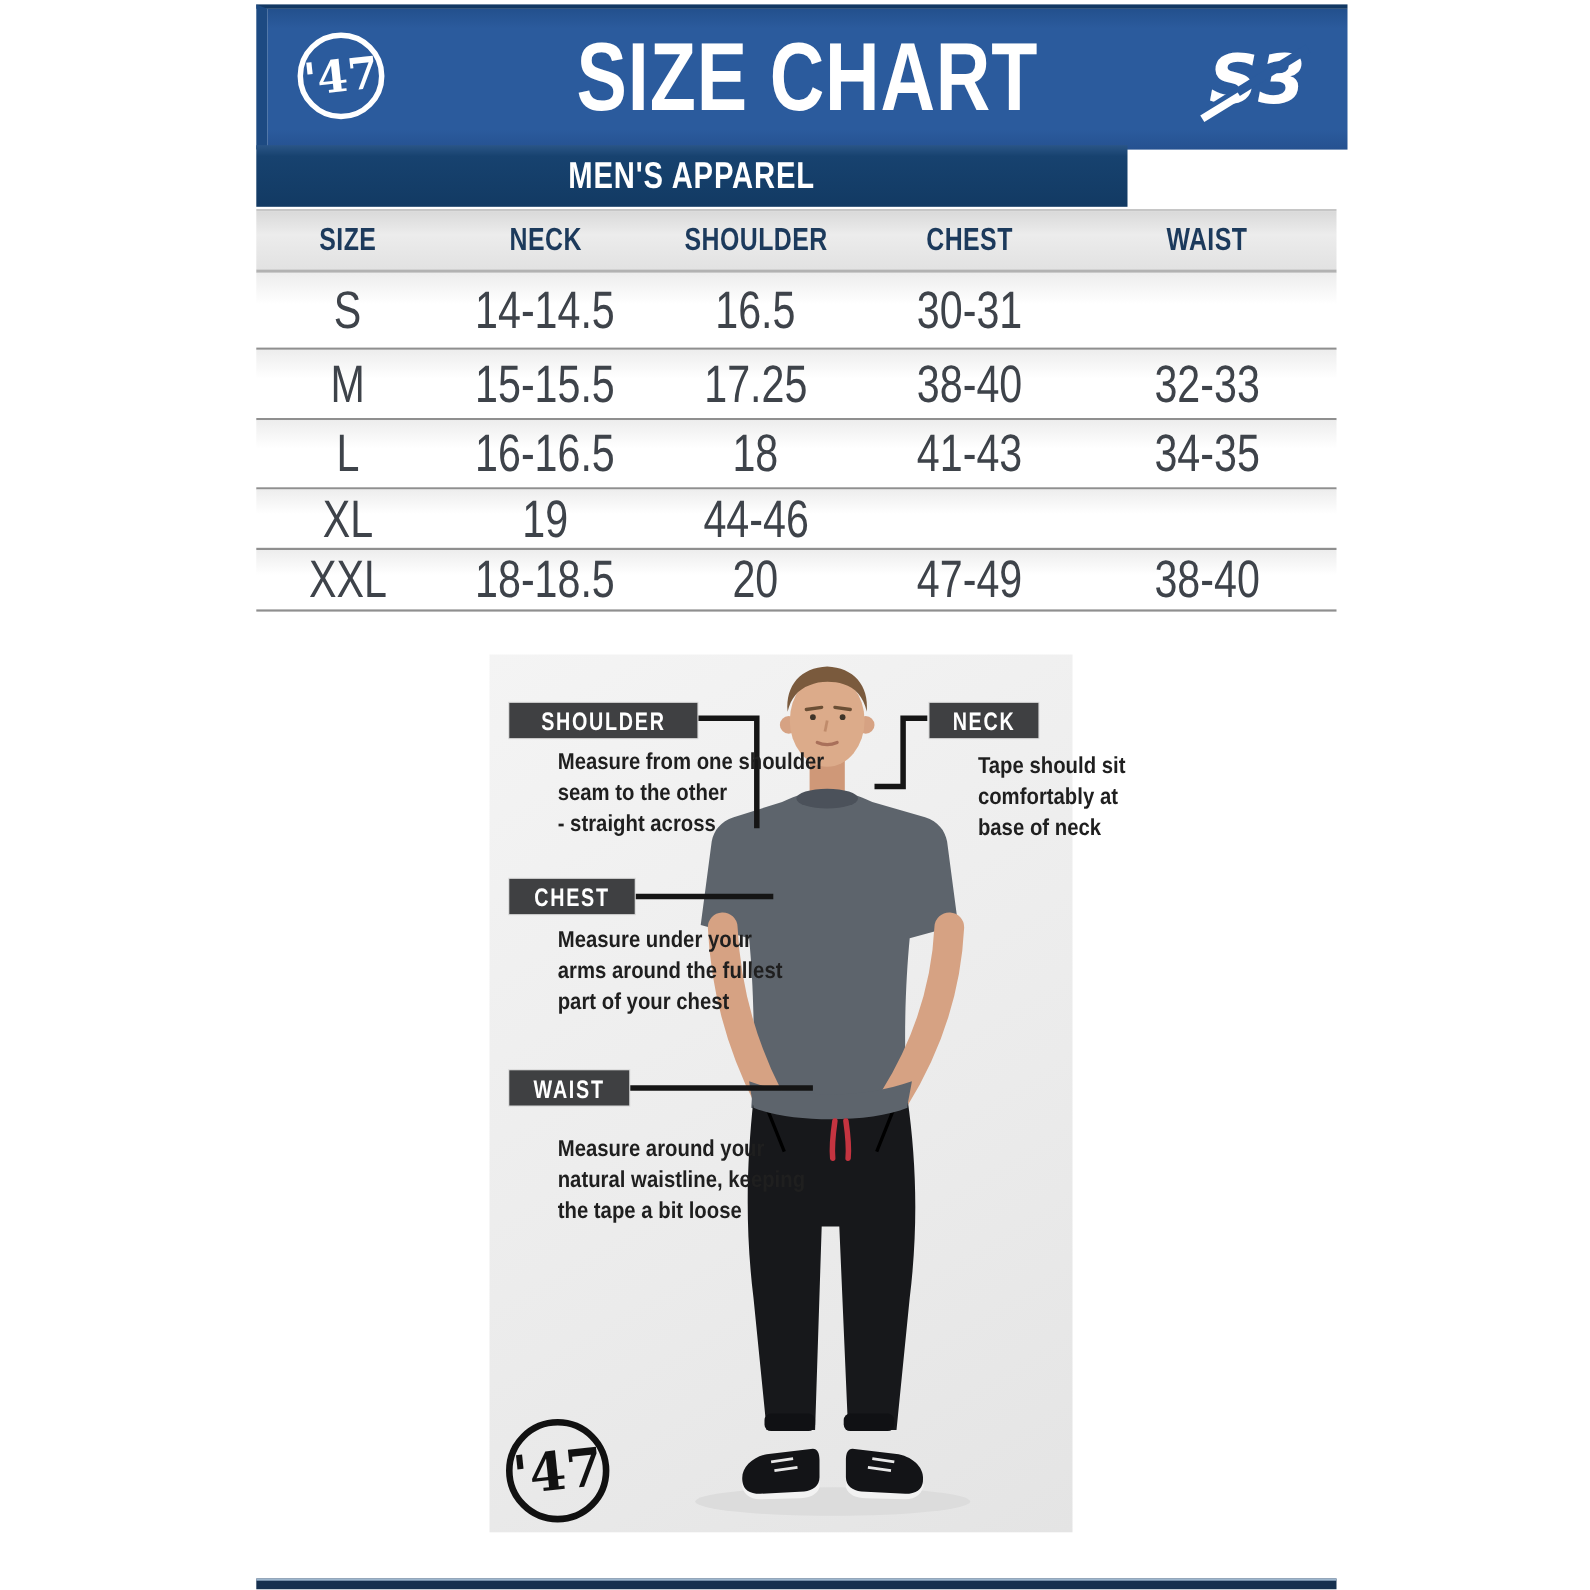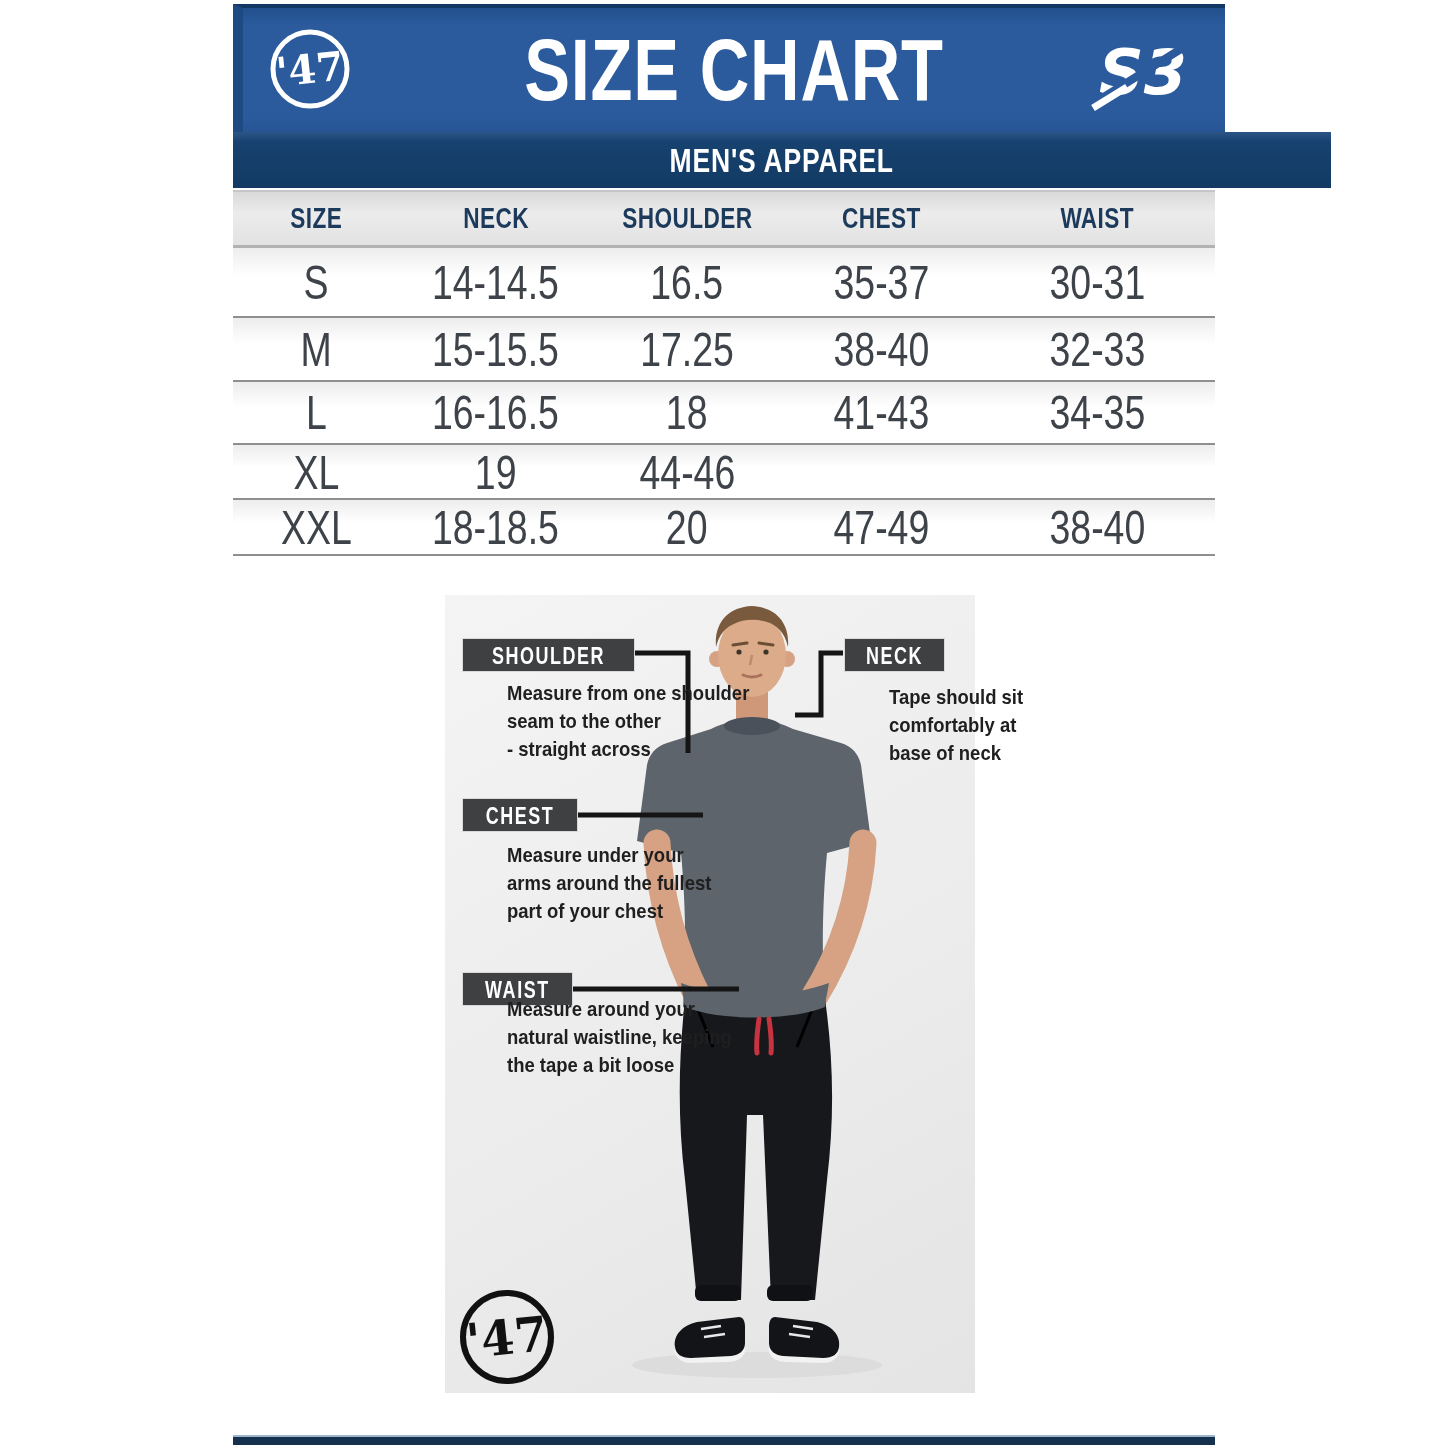--- a/index.html
+++ b/index.html
@@ -11,21 +11,21 @@
   
   .header{position:absolute;left:233px;top:4px;width:982px;height:128px;
           background:linear-gradient(180deg,#23508d 0%,#2b5b9d 14%,#2b5b9d 86%,#255190 100%);
           border-top:4px solid #123863;border-left:10px solid #1d4a82;}
   .title-wrap{position:absolute;left:0;right:0;top:14px;text-align:center;}
   .title{font-size:88px;font-weight:700;color:#ffffff;letter-spacing:1px;line-height:96px;}
   .logo47-header{position:absolute;left:24px;top:18px;}
   .sb-logo{position:absolute;right:26px;top:20px;}
 
   
-  .subheader{position:absolute;left:233px;top:132px;width:1098px;height:56px;
+  .subheader{position:absolute;left:233px;top:132px;width:792px;height:56px;
              background:linear-gradient(180deg,#2a5586 0%,#17426f 18%,#123a63 100%);
              display:flex;align-items:center;justify-content:center;}
   .subheader .txt{font-size:34px;font-weight:600;color:#ffffff;letter-spacing:1px;}
 
   
   .size-table{position:absolute;left:233px;top:190px;width:982px;}
   .t-grid{display:grid;grid-template-columns:17% 19.5% 19.5% 20% 24%;}
   .t-head{height:58px;box-sizing:border-box;border-top:2px solid #c6c6c6;border-bottom:3px solid #b2b2b2;
           background:linear-gradient(180deg,#d9d9d9 0%,#ececec 40%,#e2e2e2 100%);}
   .t-head>div{display:flex;align-items:center;justify-content:center;}
@@ -44,21 +44,21 @@
            font-size:23px;font-weight:700;letter-spacing:2px;padding:2px 13px 0 13px;
            display:flex;align-items:center;box-shadow:0 0 0 1px #d9d9d9;}
   .g-desc{position:absolute;font-size:21px;font-weight:700;color:#1f1f1f;line-height:28px;margin-left:44px;}
   .lab-shoulder{left:18px;top:44px;}
   .lab-neck{left:400px;top:44px;}
   .lab-chest{left:18px;top:204px;}
   .lab-waist{left:18px;top:378px;}
   .desc-shoulder{left:18px;top:84px;width:240px;}
   .desc-neck{left:400px;top:88px;width:130px;}
   .desc-chest{left:18px;top:246px;width:230px;}
-  .desc-waist{left:18px;top:400px;width:250px;}
+  .desc-waist{left:18px;top:436px;width:250px;}
   .logo47-footer{position:absolute;left:12px;top:692px;}
 
   
   .footer-bar{position:absolute;left:233px;top:1435px;width:982px;height:10px;
               background:#16304f;border-top:2px solid #9db6cd;box-sizing:content-box;}
 </style>
 </head>
 <body>
 
 <div class="canvas">
@@ -103,23 +103,20 @@
 
     <div class="t-grid t-row rh70">
       <div>
           <span class="val cond">S</span>
         </div>
       <div>
           <span class="val cond">14-14.5</span>
         </div>
       <div>
           <span class="val cond">16.5</span>
-        </div>
-      <div>
-          <span class="val cond">35-37</span>
         </div>
       <div>
           <span class="val cond">30-31</span>
         </div>
     </div>
     <div class="t-grid t-row rh64">
       <div>
           <span class="val cond">M</span>
         </div>
       <div>

